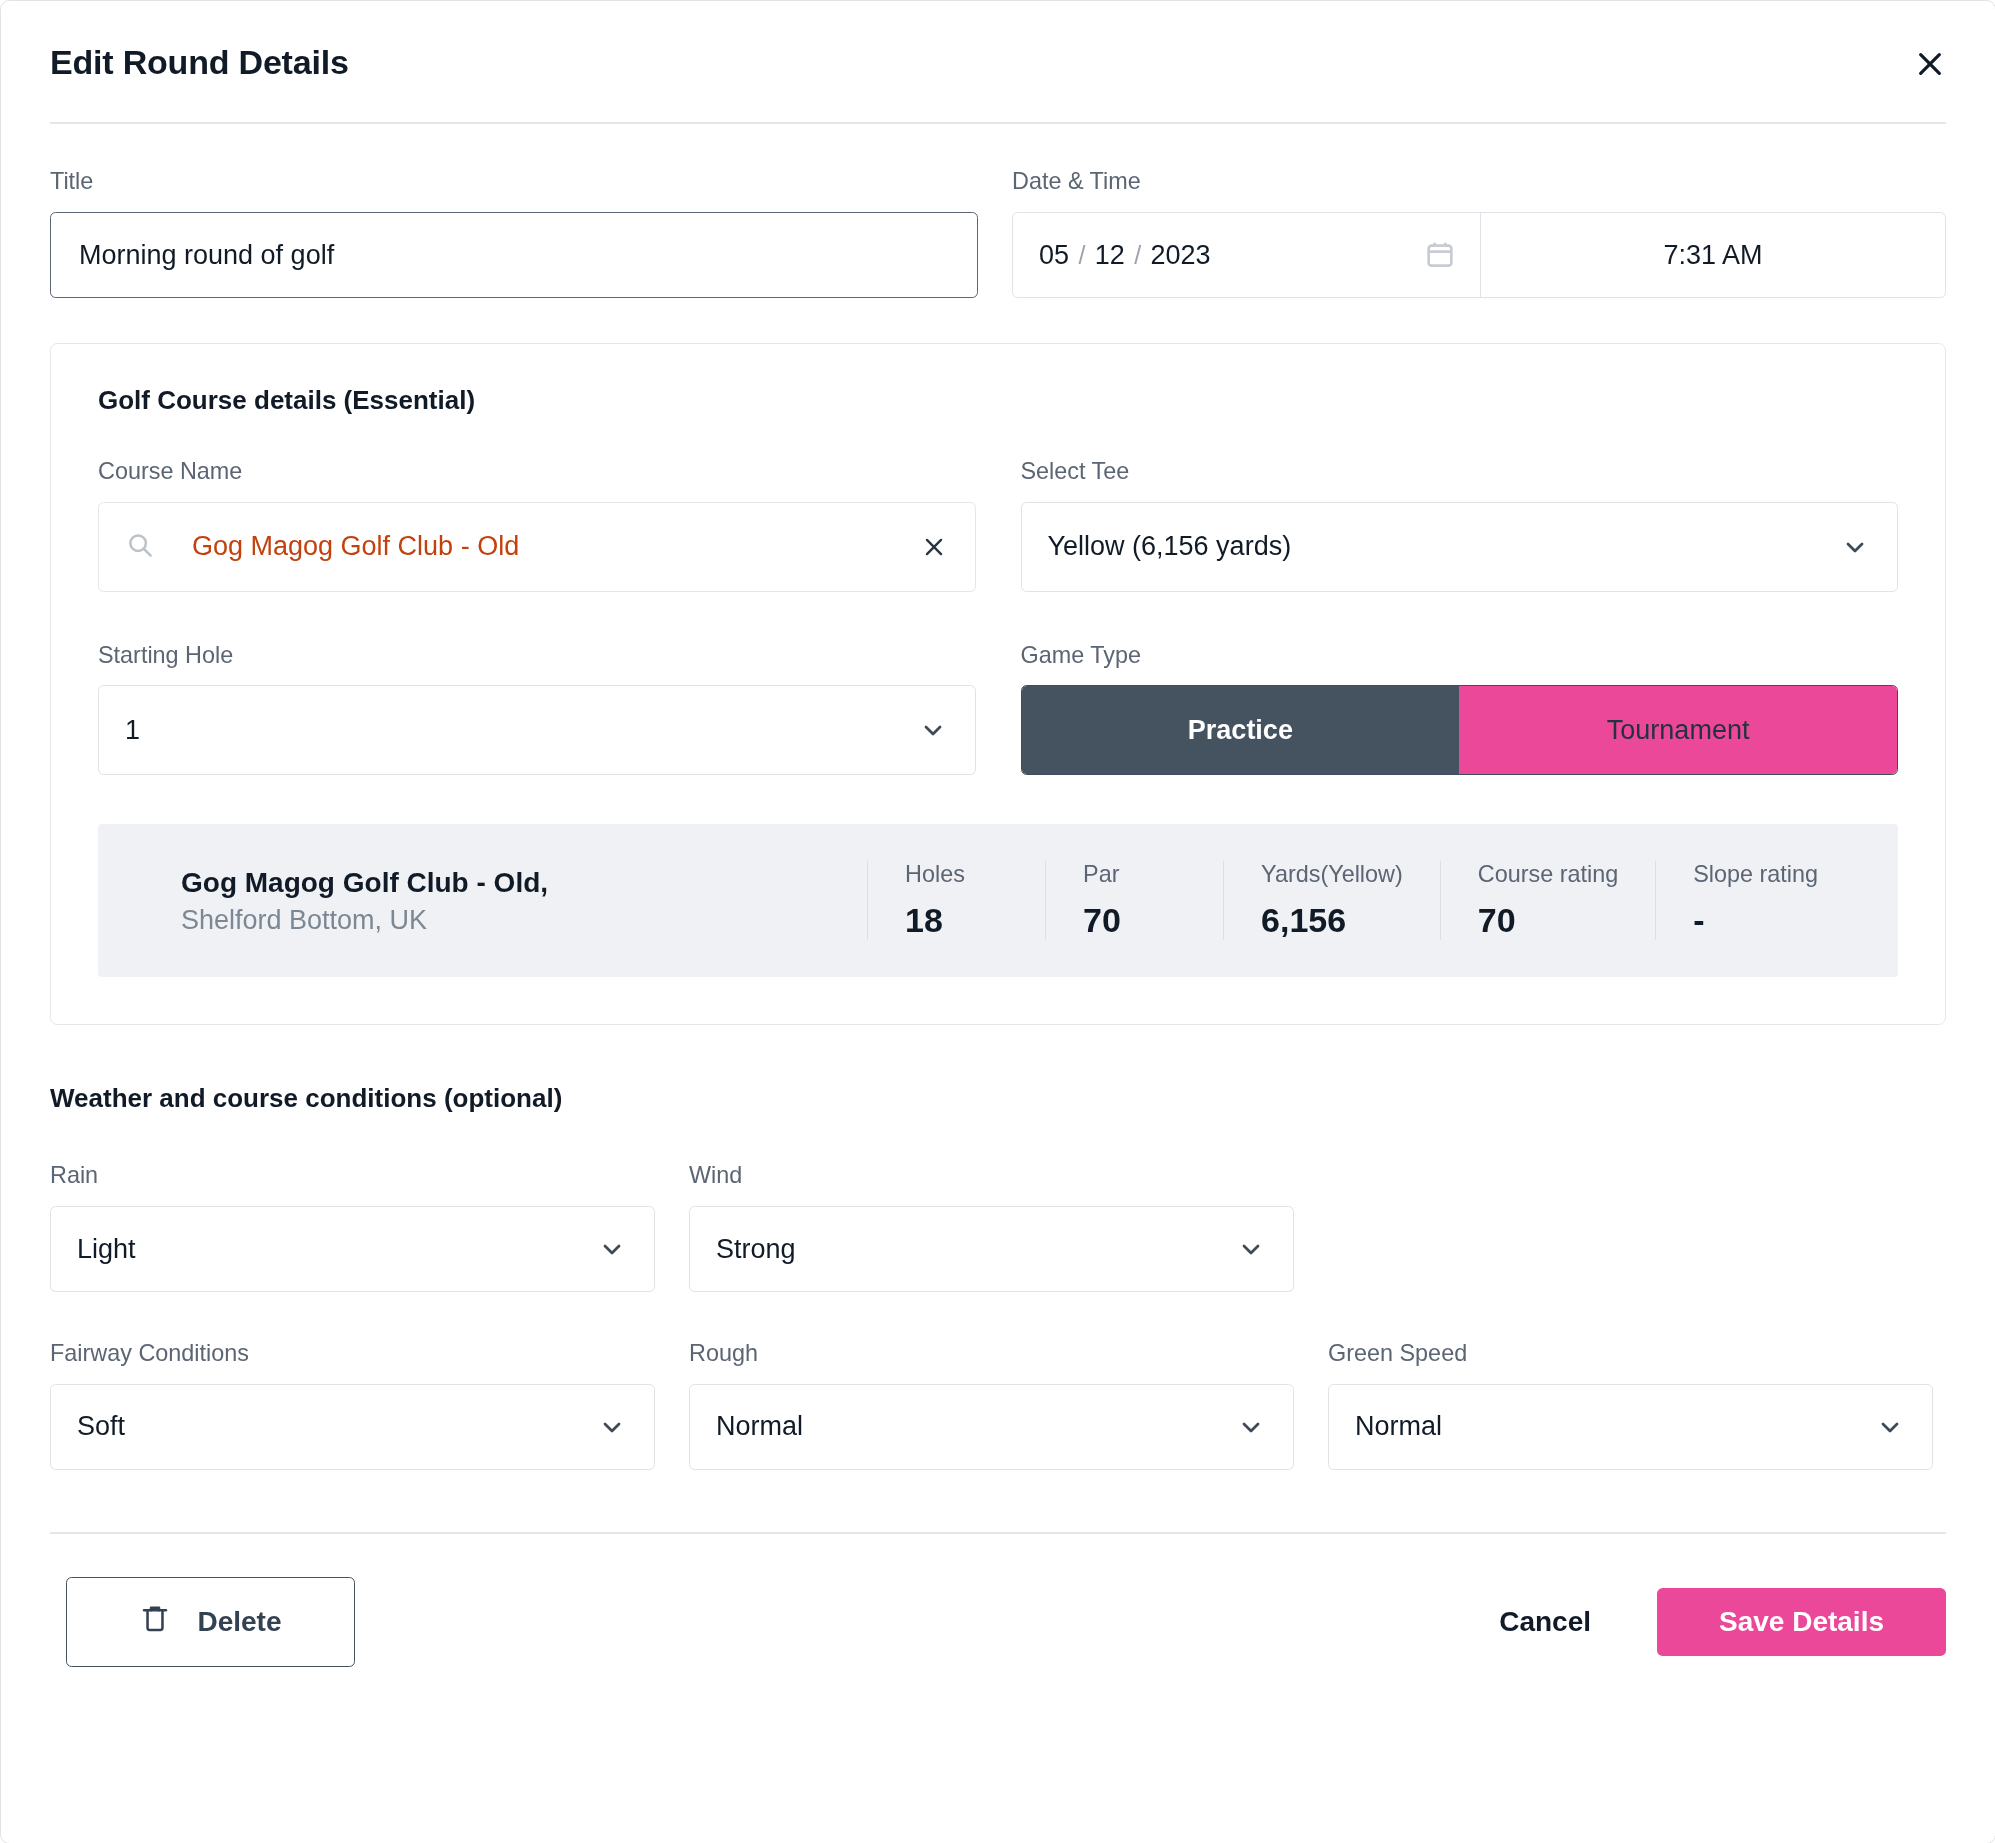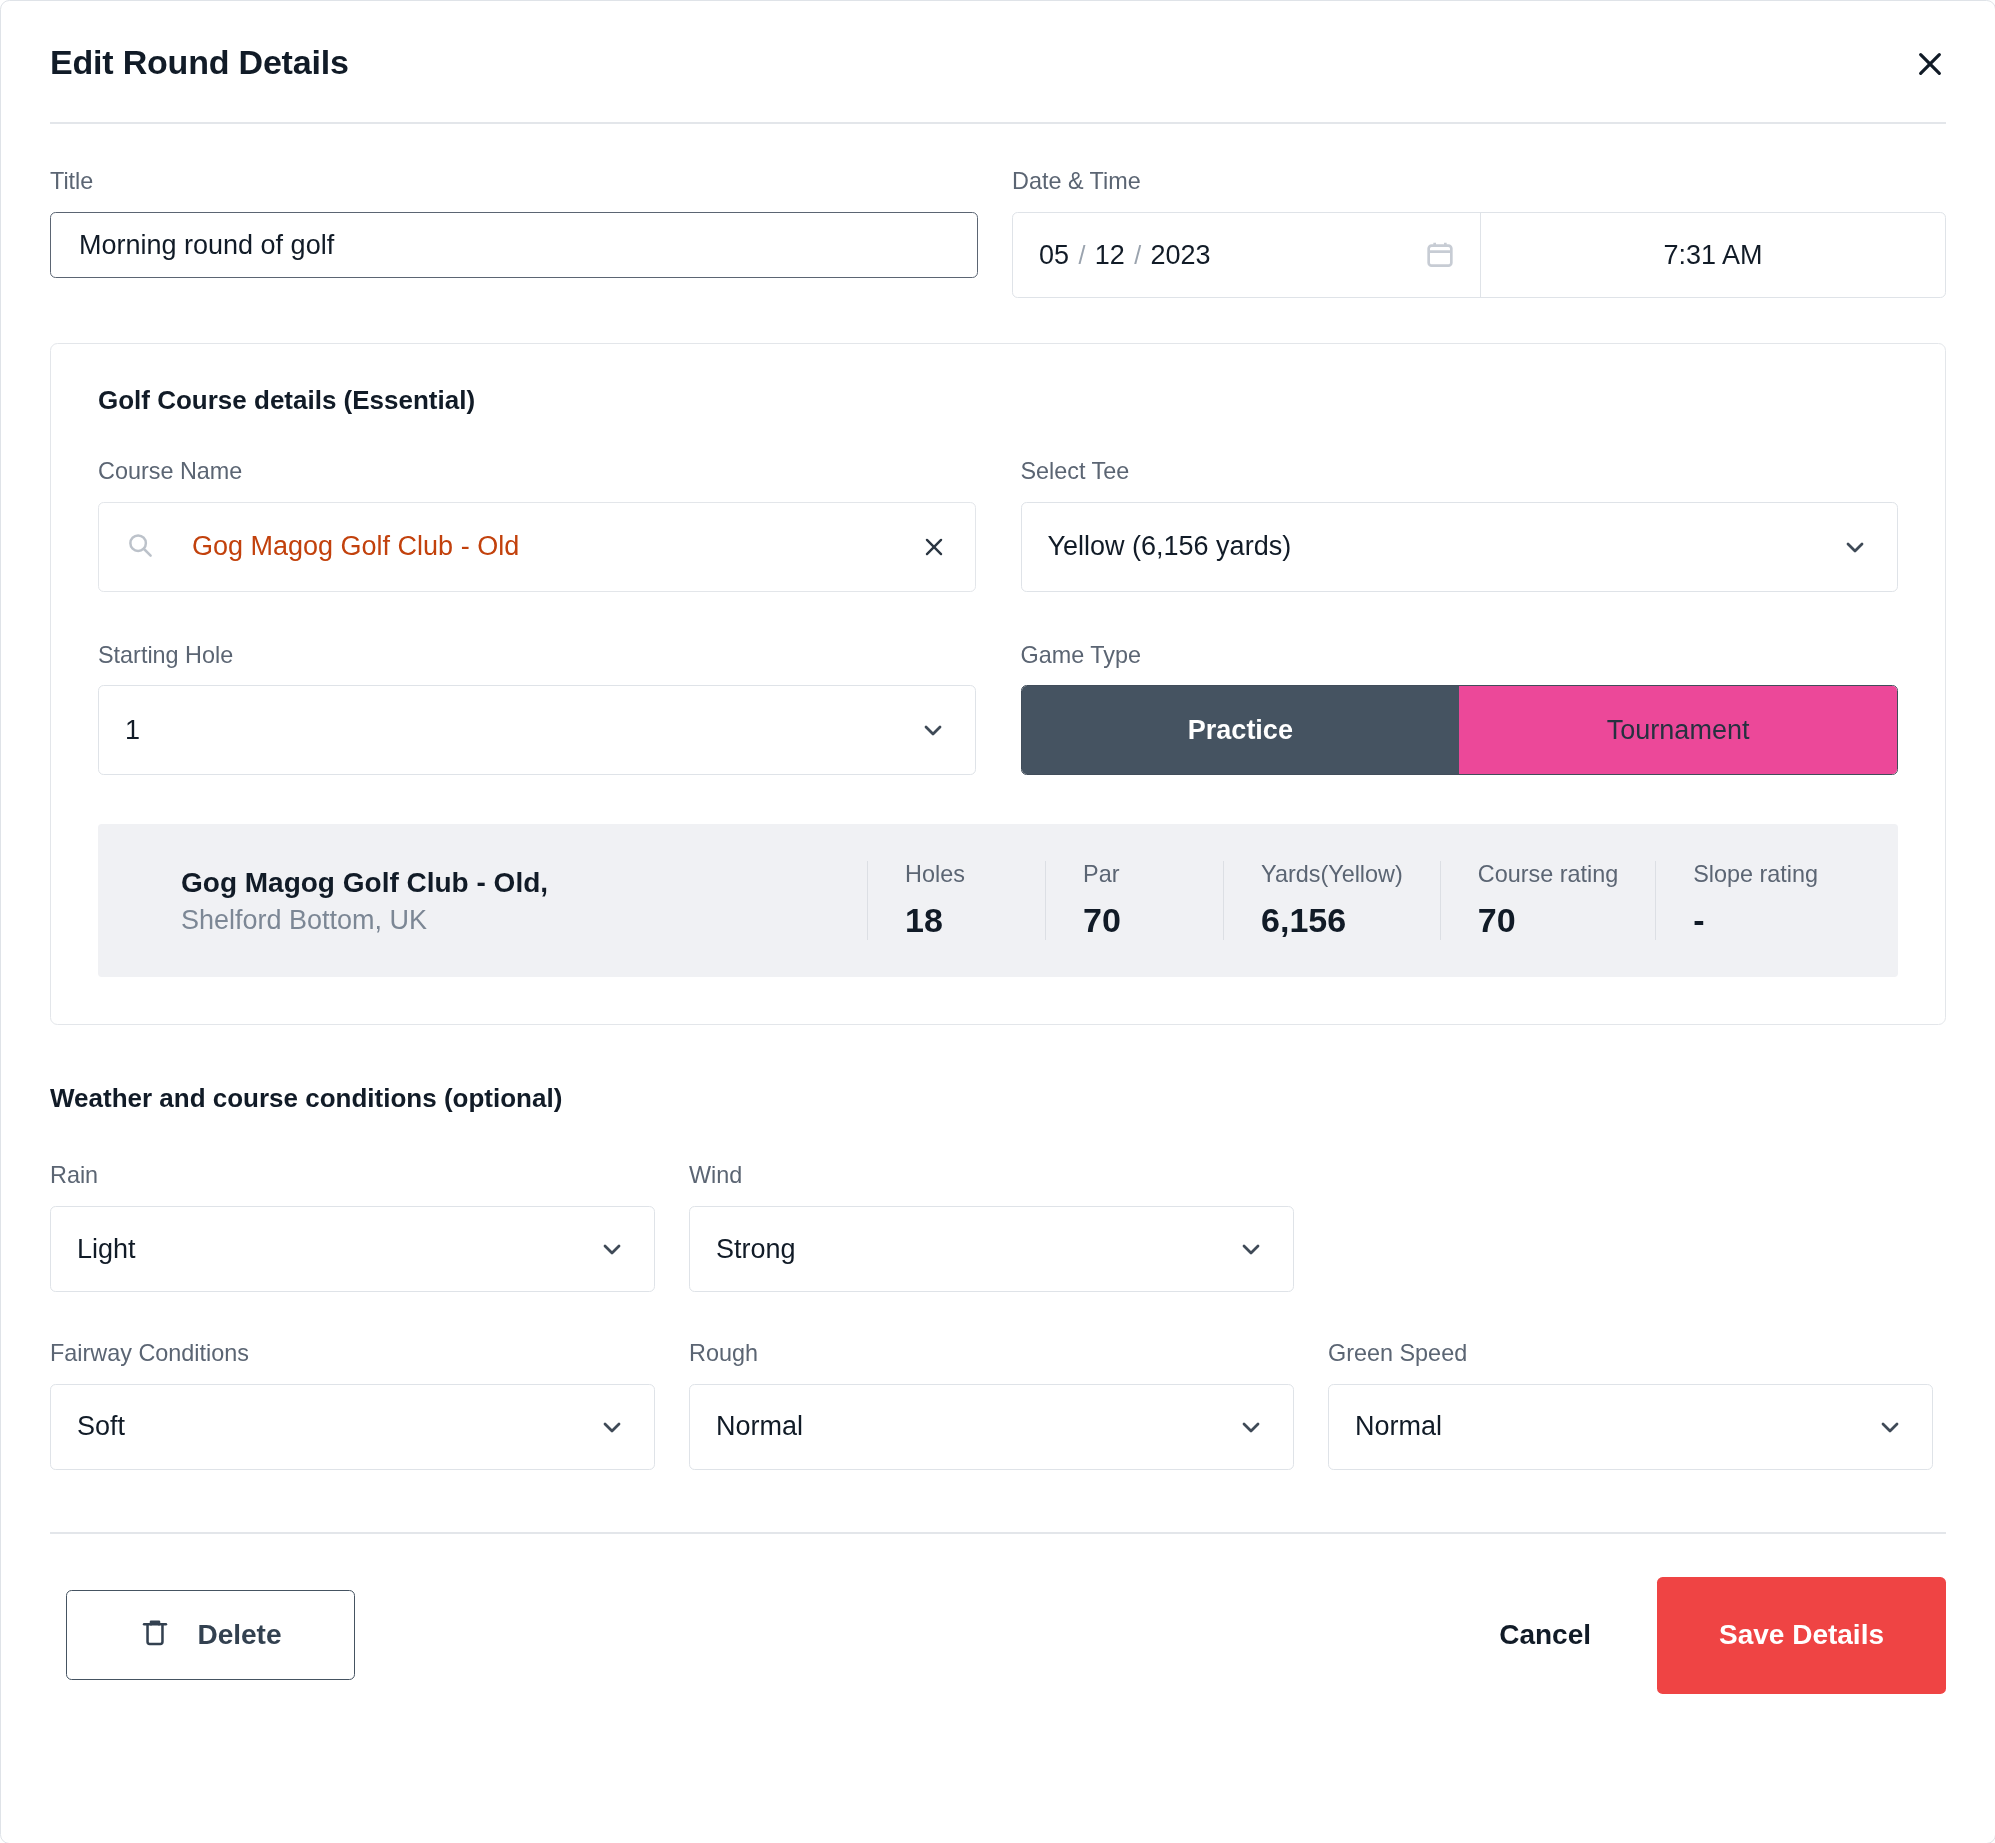--- a/index.html
+++ b/index.html
@@ -49,21 +49,21 @@
   }
 
   
   .field-label {
     font-size: 23.4px;
     color: #5b6573;
     margin-bottom: 17px;
     line-height: 1.1;
   }
   .input-box {
-    height: 66px;
+    height: 86px;
     border: 1.9px solid #5b6573;
     border-radius: 5.6px;
     background: #fff;
     display: flex;
     align-items: center;
     padding: 0 28px;
     font-size: 27px;
     color: #111b27;
   }
   .soft-box {
@@ -243,25 +243,25 @@
     color: #334150;
     cursor: pointer;
   }
   .footer-right { display: flex; align-items: center; gap: 66px; }
   .btn-cancel {
     background: none; border: none; padding: 0;
     font-size: 28px; font-weight: bold; color: #111b27;
     cursor: pointer; font-family: inherit;
   }
   .btn-save {
-    height: 117px;
+    height: 68px;
     min-width: 289px;
     border: none;
     border-radius: 5.6px;
-    background: #ef4444;
+    background: #ec4899;
     color: #ffffff;
     font-size: 28px;
     font-weight: bold;
     cursor: pointer;
     font-family: inherit;
   }
 </style>
 </head>
 <body>
 

